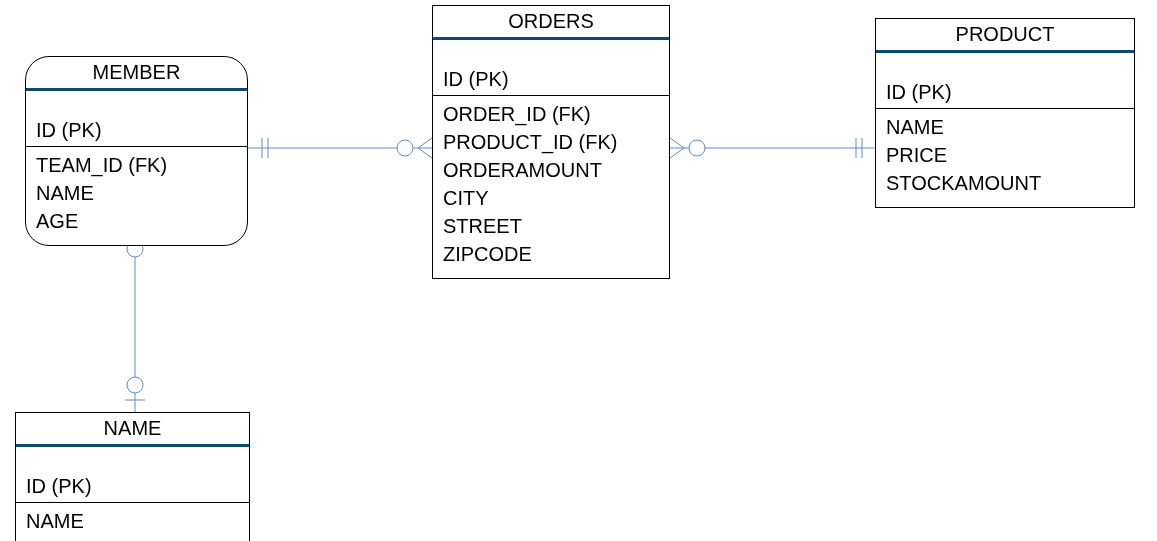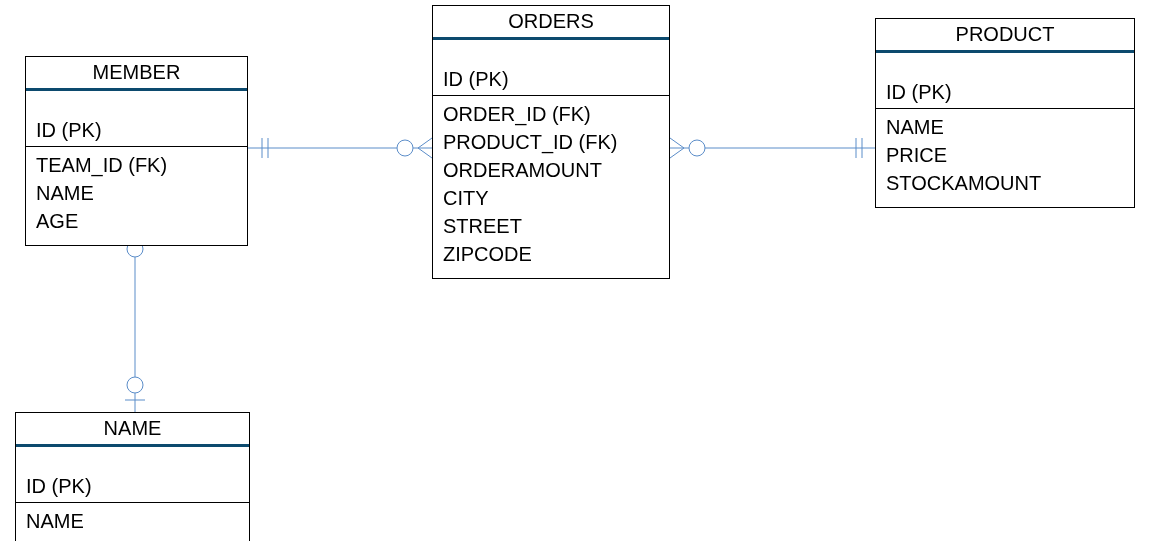--- a/index.html
+++ b/index.html
@@ -81,21 +81,21 @@
 
     <line x1="135" y1="236" x2="125" y2="222"></line>
     <line x1="135" y1="236" x2="145" y2="222"></line>
     <circle class="opt" cx="135" cy="249" r="8"></circle>
 
     <circle class="opt" cx="135" cy="385" r="8"></circle>
     <line x1="125" y1="400" x2="145" y2="400"></line>
   </g>
 </svg>
 
-<div class="entity" style="left:25px; top:56px; width:223px;">
+<div class="entity" style="left:25px; top:56px; width:223px;border-radius:24px;">
   <div class="entity-title">MEMBER</div>
   <div class="entity-pk">ID (PK)</div>
   <div class="entity-attrs">
     <div class="attr-line">TEAM_ID (FK)</div>
     <div class="attr-line">NAME</div>
     <div class="attr-line">AGE</div>
   </div>
 </div>
 
 <div class="entity" style="left:432px; top:5px; width:238px;">

